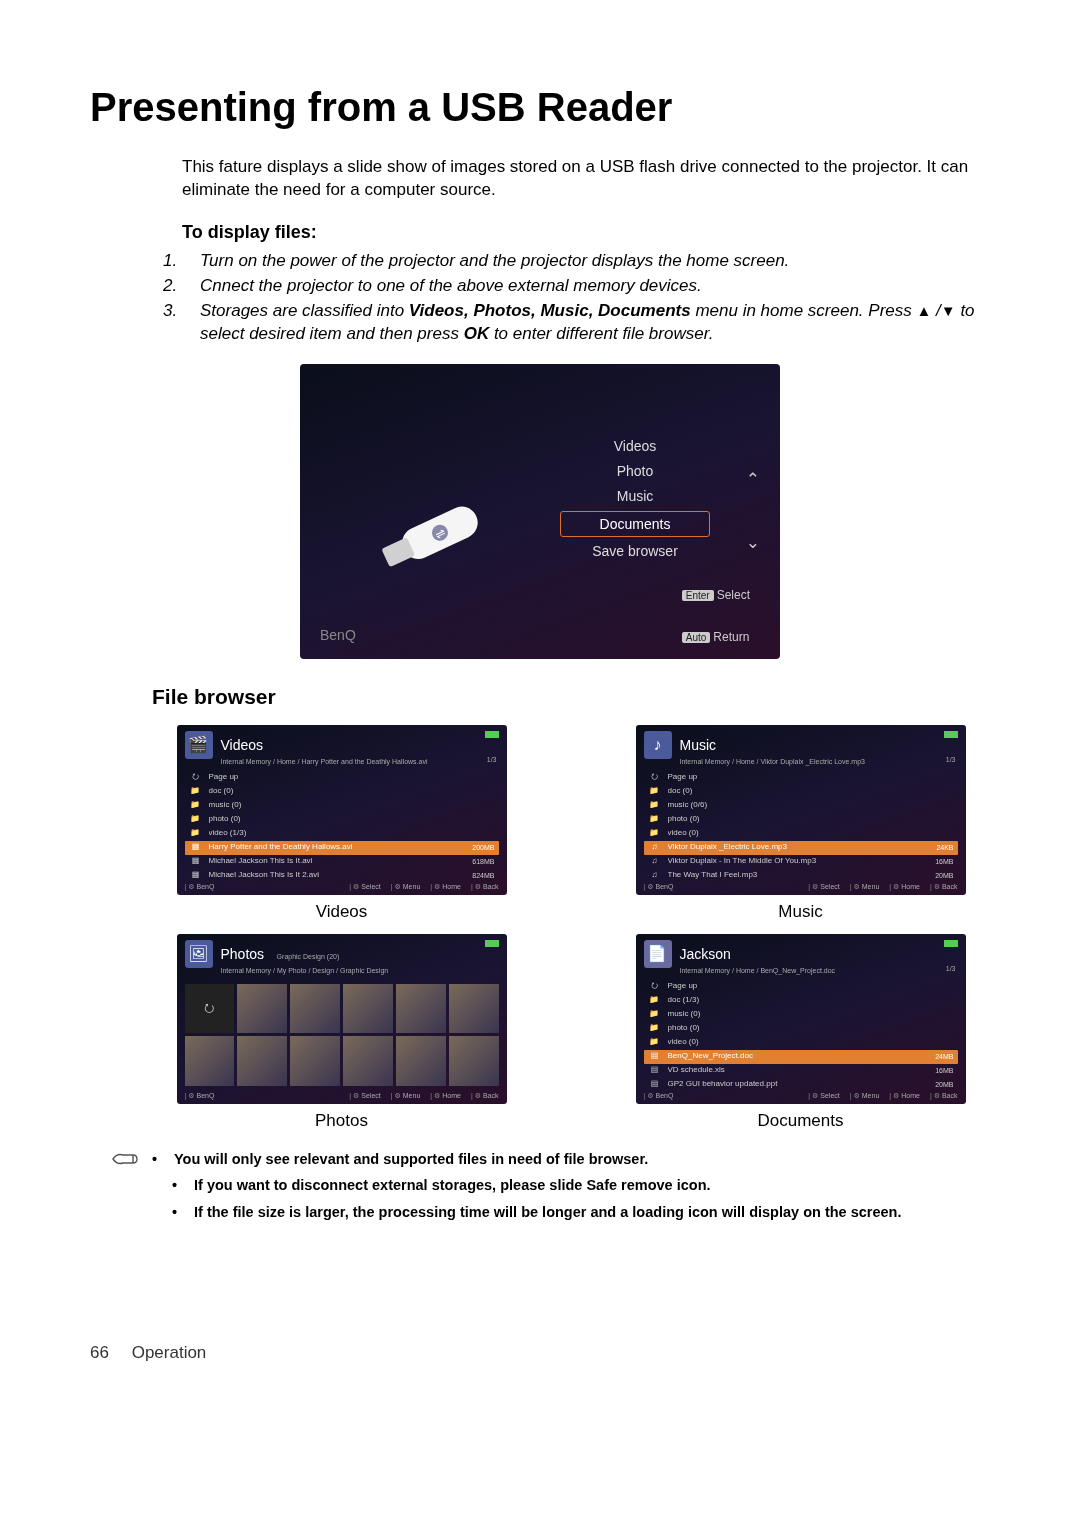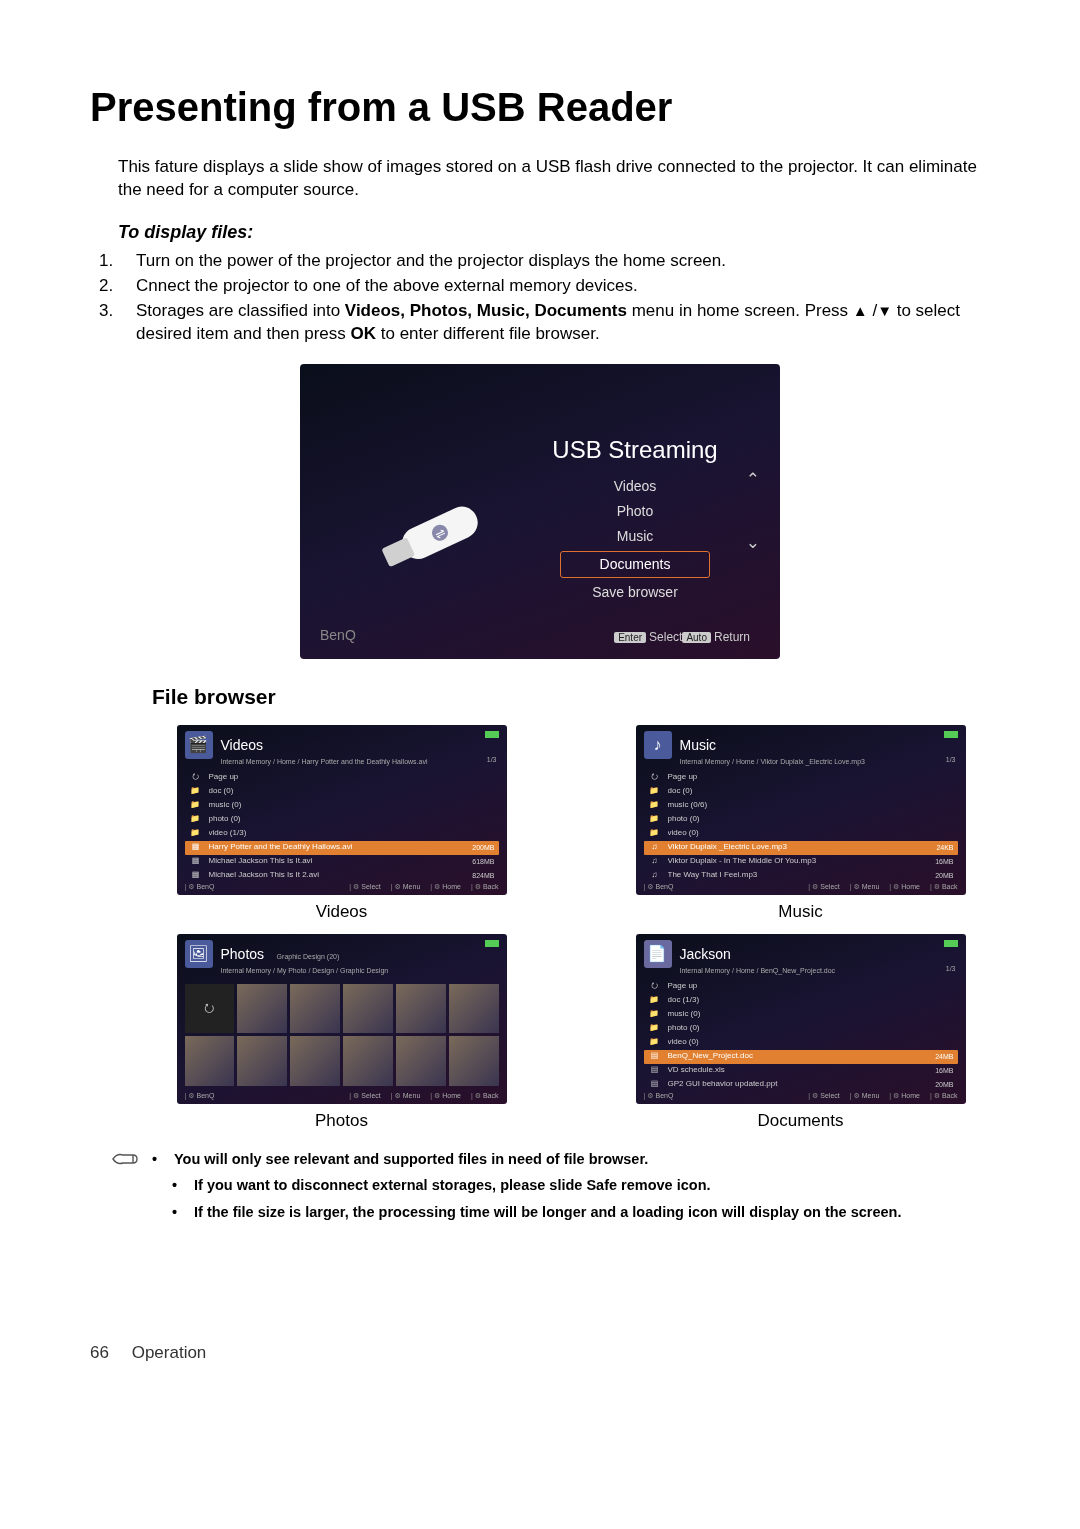--- a/index.html
+++ b/index.html
@@ -11,40 +11,40 @@
     width: 1080px;
     margin: 0 auto;
     line-height: 1.35;
   }
   h1 {
     font-size: 40px;
     font-weight: 700;
     margin-bottom: 22px;
   }
   .indent {
-    margin-left: 28px;
+    margin-left: 92px;
   }
   .intro {
     font-size: 17px;
     margin-bottom: 18px;
   }
   .subhead {
     font-size: 18px;
     font-weight: 700;
     margin-bottom: 6px;
-    font-style: italic;
   }
   ol {
     margin-left: 22px;
     font-size: 17px;
     margin-bottom: 18px;
   }
   ol li {
     padding-left: 18px;
     margin-bottom: 2px;
+    font-style: italic;
   }
   .bold { font-weight: 700; }
   .tri { display: inline-block; font-size: 15px; vertical-align: middle; }
   .screenshot-main {
     width: 480px;
     margin: 4px auto 24px auto;
     background: linear-gradient(160deg, #0a0e1a 0%, #1a1433 50%, #2a0f2a 100%);
     border-radius: 4px;
     position: relative;
     height: 295px;
@@ -82,21 +82,21 @@
     top: 105px;
     color:#ccc;
     font-size: 17px;
   }
   .usb-icons-right div { margin-bottom: 40px; }
   .benq-label {
     position: absolute; left: 20px; bottom: 14px; font-size: 14px; color:#888;
   }
   .hint-bar {
     position: absolute; right: 30px; bottom: 14px; font-size: 12px; color:#ccc;
-    display:flex; 
+    display:flex; gap:26px;flex-direction:column;
   }
   .hint-bar .key { background:#ccc; color:#222; padding:0 4px; border-radius:2px; font-size:10px; margin-right:3px;}
   h2 {
     font-size: 21px;
     font-weight: 700;
     margin: 12px 0 14px 62px;
   }
   .grid {
     margin-left: 62px;
     display: grid;
@@ -187,21 +187,20 @@
 </ol>
 
 <div class="screenshot-main">
   <svg class="usb-stick" viewBox="0 0 130 70">
     <rect class="usb-body" x="30" y="20" width="80" height="32" rx="16"></rect>
     <rect class="usb-cap" x="10" y="26" width="28" height="20" rx="3"></rect>
     <circle cx="70" cy="36" r="8" fill="#88a"></circle>
     <text x="70" y="41" text-anchor="middle" font-size="12" fill="#fff">⇌</text>
   </svg>
   <div class="usb-streaming-panel">
-    <div class="usb-streaming-title">USB Streaming</div>
     <div class="usb-menu-item">Videos</div>
     <div class="usb-menu-item">Photo</div>
     <div class="usb-menu-item">Music</div>
     <div class="usb-menu-item selected">Documents</div>
     <div class="usb-menu-item">Save browser</div>
   </div>
   <div class="usb-icons-right">
     <div>⌃</div>
     <div>⌄</div>
   </div>

